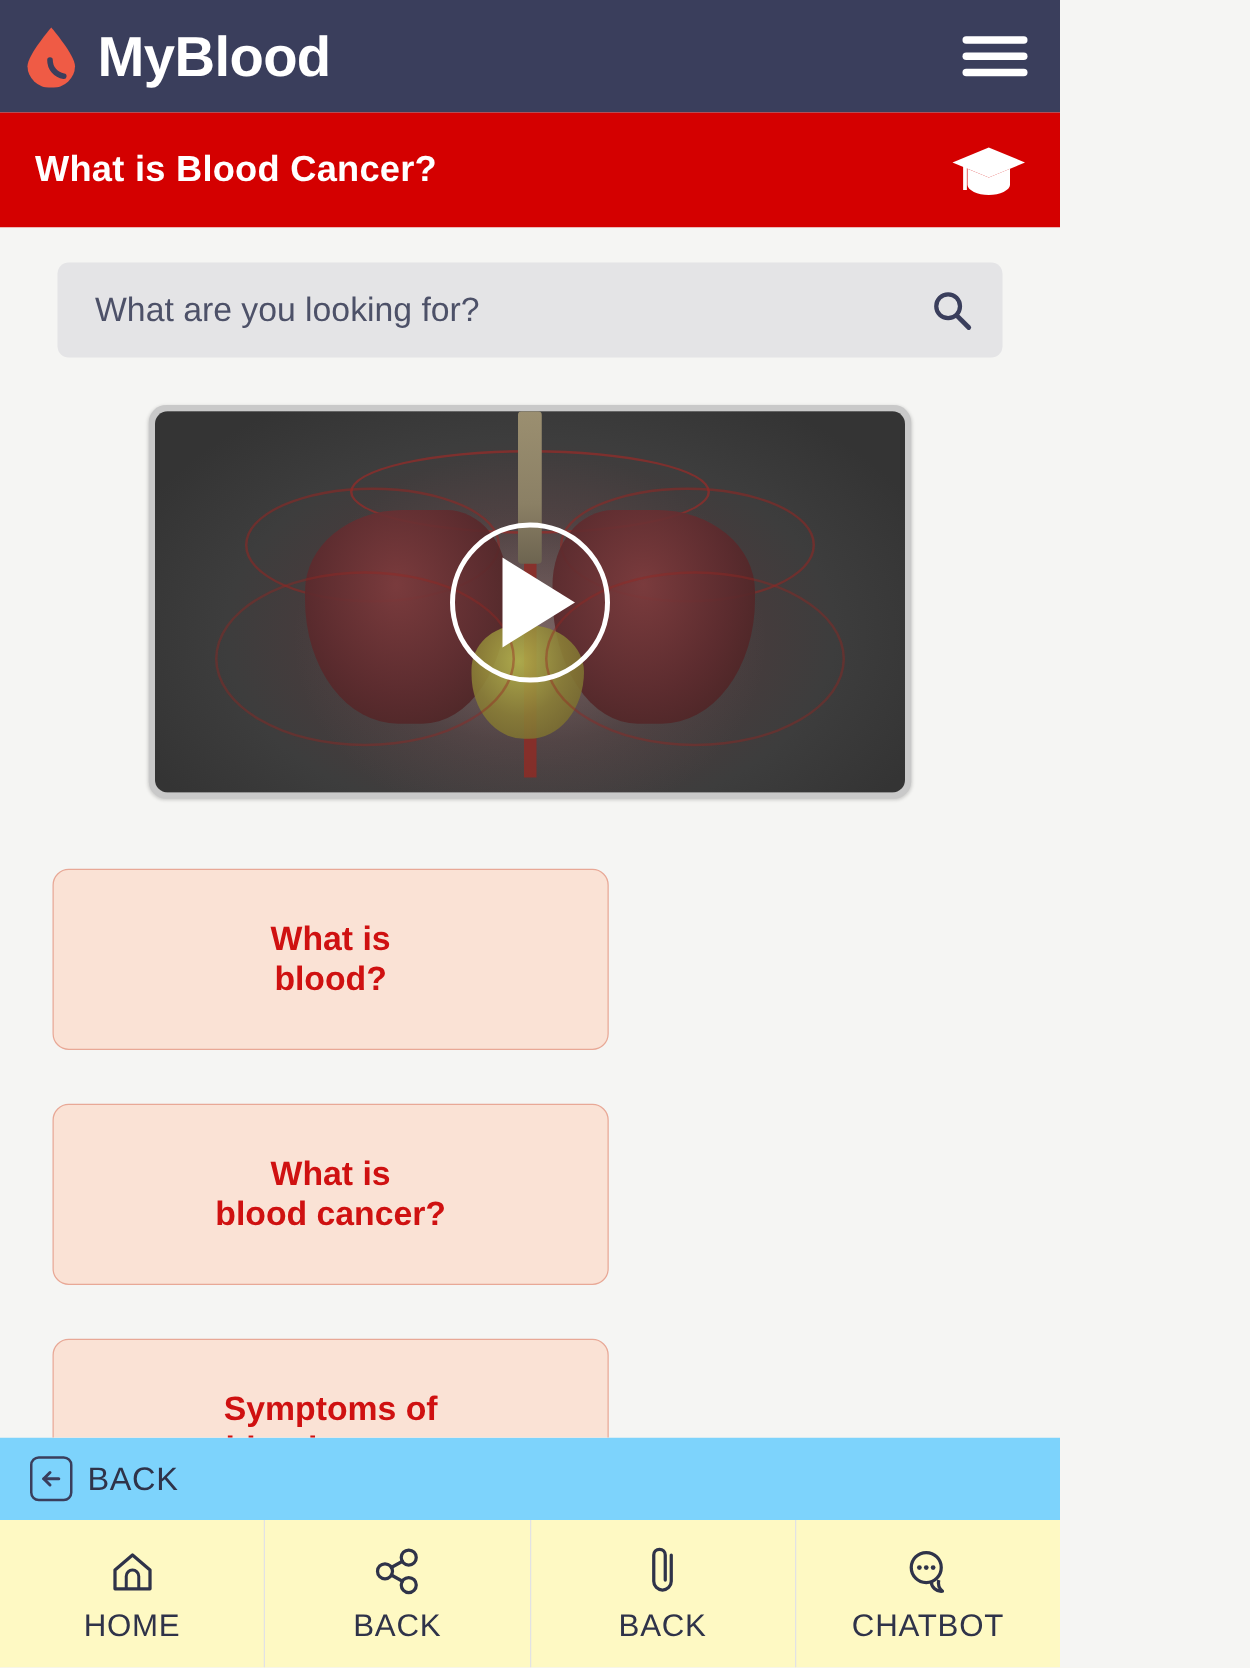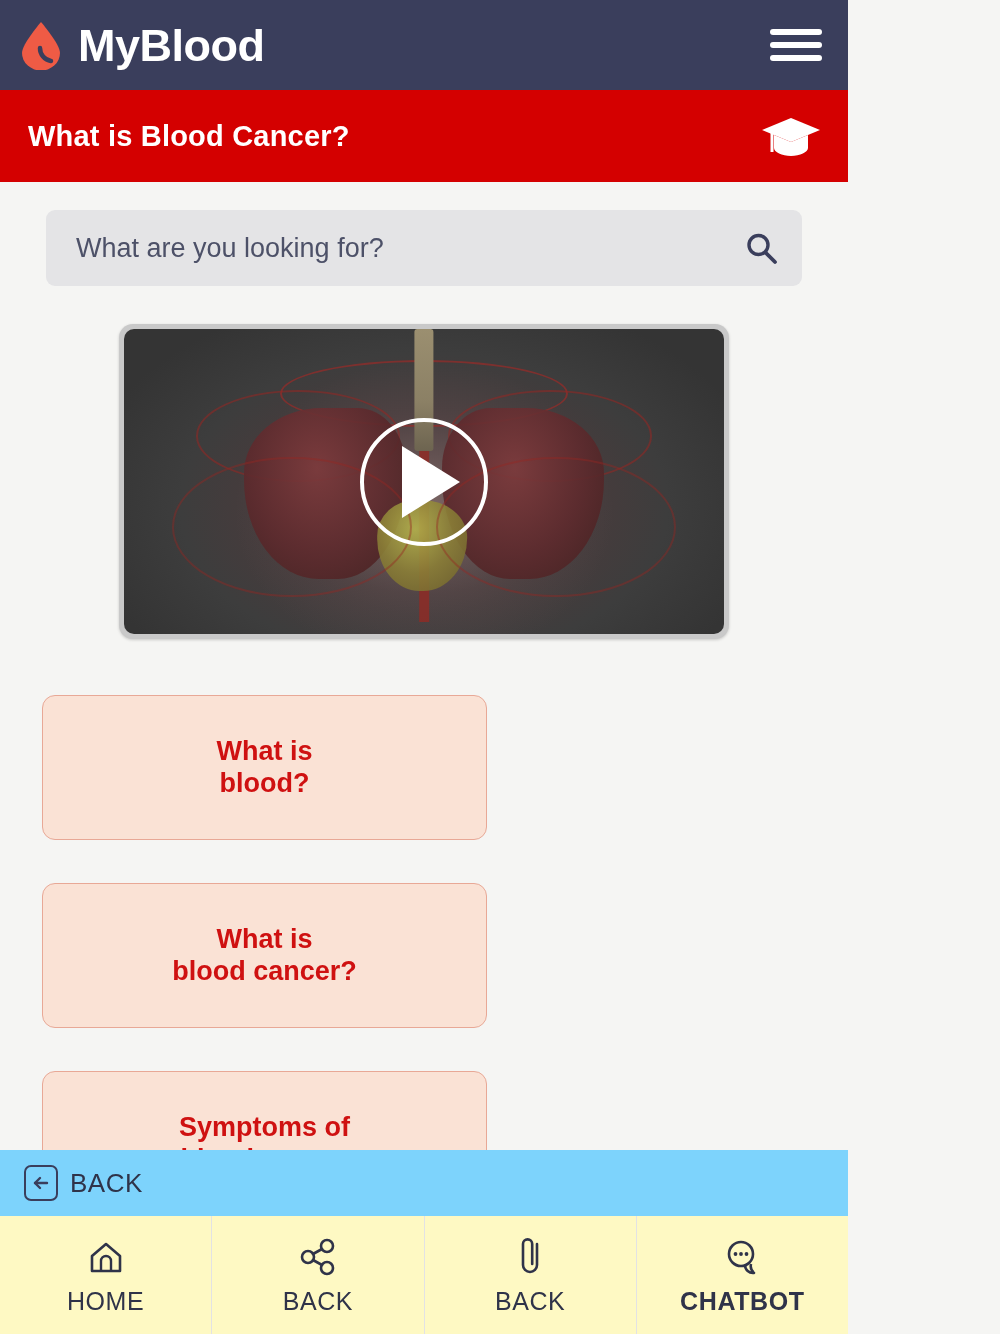--- a/index.html
+++ b/index.html
@@ -130,21 +130,21 @@
     display:flex; align-items:center; justify-content:center;
   }
   .back-label { color:#2f3349; font-size:26px; letter-spacing:0.5px; }
 
   
   .bottomnav { height:118px; background:#fef9c3; display:flex; flex:0 0 118px; }
   .nav-item {
     flex:1 1 0; display:flex; flex-direction:column; align-items:center; justify-content:center;
     gap:8px; cursor:pointer; border-right:1px solid #e2e2e4;
   }
-  .nav-item:last-child { border-right:none;font-weight:bold; }
+  .nav-item:last-child { border-right:none; }
   .nav-icon { width:44px; height:44px; display:flex; align-items:center; justify-content:center; }
   .nav-label { font-size:25px; color:#2f3349; letter-spacing:0.6px; }
 </style>
 </head>
 <body>
 
 <div class="app">
 
   <div class="brandbar">
     <div class="brand">

